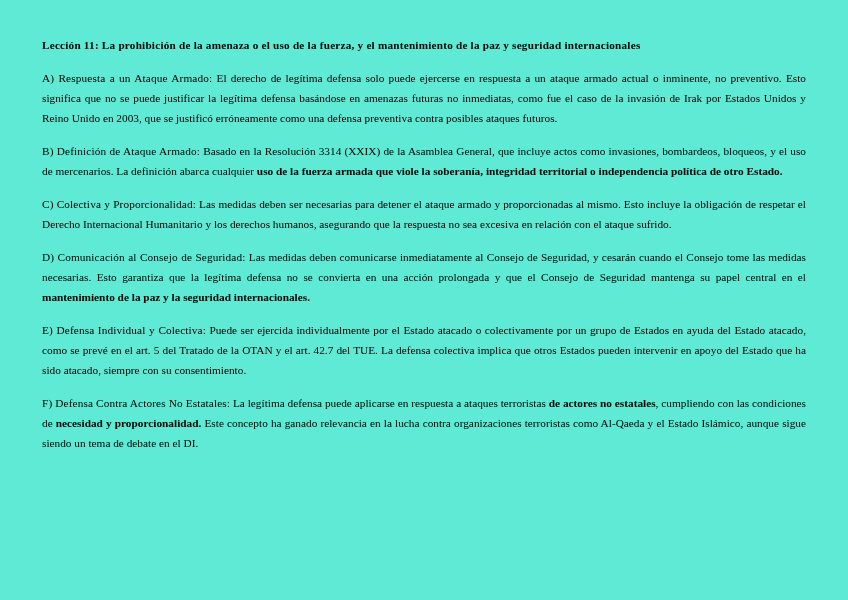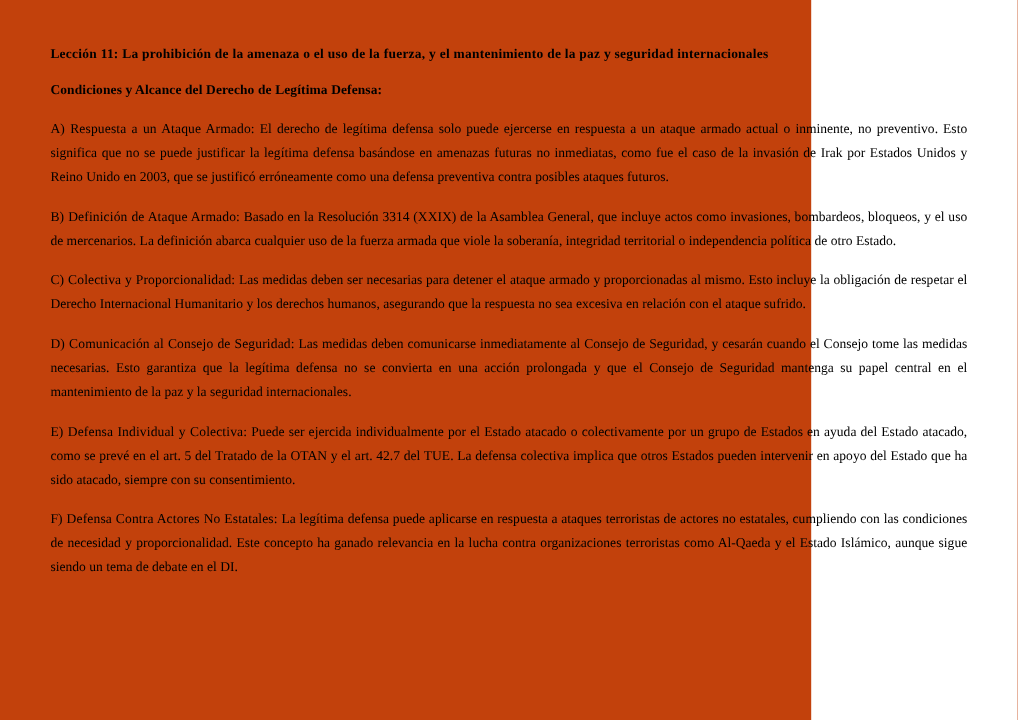--- a/index.html
+++ b/index.html
@@ -11,23 +11,23 @@
     width: 848px;
     height: 600px;
     background: #ffffff;
     font-family: "Liberation Serif", "DejaVu Serif", serif;
     color: #000000;
     overflow: hidden;
   }
 
   .page {
     position: relative;
-    width: 676px;
+    width: 848px;
     height: 600px;
-    background: #c2410c;
+    background: #5eead4;
     box-sizing: border-box;
     padding: 38px 42px 0 42px;
   }
 
   .doc-title {
     font-size: 11.2px;
     font-weight: bold;
     line-height: 14px;
     margin: 0 0 16px 0;
     letter-spacing: 0.02em;
@@ -54,37 +54,36 @@
     font-size: 11.3px;
     line-height: 20px;
     text-align: justify;
     text-justify: inter-word;
     margin: 0 0 13px 0;
     width: 764px;
   }
 
   .para b,
   .para .b {
-    font-weight: normal;
+    font-weight: bold;
   }
 
   .lead {
     font-weight: normal;
     letter-spacing: 0.01em;
   }
 </style>
 </head>
 <body>
 
 <div class="page">
 
   <h1 class="doc-title">Lección 11: La prohibición de la amenaza o el uso de la fuerza, y el mantenimiento de la paz y seguridad internacionales</h1>
 
 
-  <h3 class="sub-heading">Condiciones y Alcance del Derecho de Legítima Defensa:</h3>
 
   <div id="paragraph-list">
       <p class="para"><span class="lead">A) Respuesta a un Ataque Armado:</span><span> El derecho de legítima defensa solo puede ejercerse en respuesta a un ataque armado actual o inminente, no preventivo. Esto significa que no se puede justificar la legítima defensa basándose en amenazas futuras no inmediatas, como fue el caso de la invasión de Irak por Estados Unidos y Reino Unido en 2003, que se justificó erróneamente como una defensa preventiva contra posibles ataques futuros.</span></p>
       <p class="para"><span class="lead">B) Definición de Ataque Armado:</span><span> Basado en la Resolución 3314 (XXIX) de la Asamblea General, que incluye actos como invasiones, bombardeos, bloqueos, y el uso de mercenarios. La definición abarca cualquier </span><span class="b">uso de la fuerza armada que viole la soberanía, integridad territorial o independencia política de otro Estado.</span></p>
       <p class="para"><span class="lead">C) Colectiva y Proporcionalidad:</span><span> Las medidas deben ser necesarias para detener el ataque armado y proporcionadas al mismo. Esto incluye la obligación de respetar el Derecho Internacional Humanitario y los derechos humanos, asegurando que la respuesta no sea excesiva en relación con el ataque sufrido.</span></p>
       <p class="para"><span class="lead">D) Comunicación al Consejo de Seguridad:</span><span> Las medidas deben comunicarse inmediatamente al Consejo de Seguridad, y cesarán cuando el Consejo tome las medidas necesarias. Esto garantiza que la legítima defensa no se convierta en una acción prolongada y que el Consejo de Seguridad mantenga su papel central en el </span><span class="b">mantenimiento de la paz y la seguridad internacionales.</span></p>
       <p class="para"><span class="lead">E) Defensa Individual y Colectiva:</span><span> Puede ser ejercida individualmente por el Estado atacado o colectivamente por un grupo de Estados en ayuda del Estado atacado, como se prevé en el art. 5 del Tratado de la OTAN y el art. 42.7 del TUE. La defensa colectiva implica que otros Estados pueden intervenir en apoyo del Estado que ha sido atacado, siempre con su consentimiento.</span></p>
       <p class="para"><span class="lead">F) Defensa Contra Actores No Estatales:</span><span> La legítima defensa puede aplicarse en respuesta a ataques terroristas </span><span class="b">de actores no estatales</span><span>, cumpliendo con las condiciones de </span><span class="b">necesidad y proporcionalidad.</span><span> Este concepto ha ganado relevancia en la lucha contra organizaciones terroristas como Al-Qaeda y el Estado Islámico, aunque sigue siendo un tema de debate en el DI.</span></p>
     </div>
 

